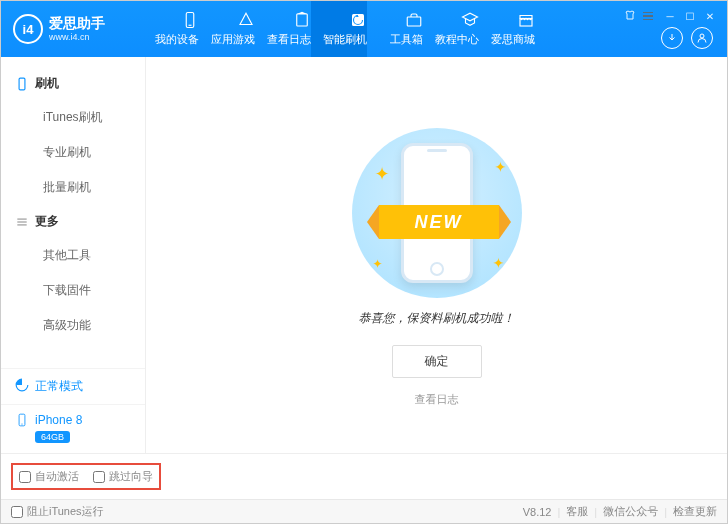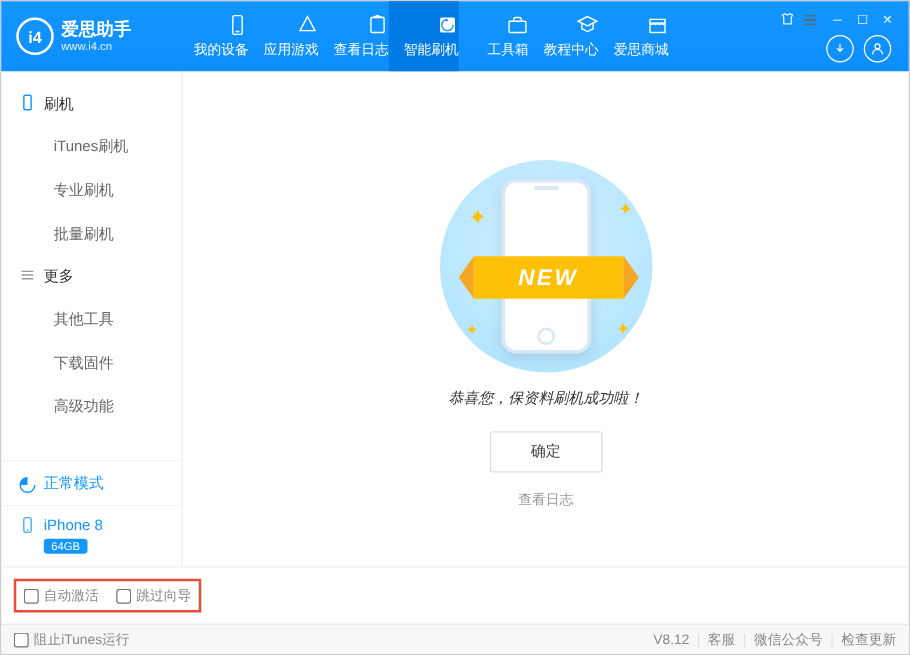--- a/index.html
+++ b/index.html
@@ -22,28 +22,28 @@
   .header-right { margin-left: auto; display: flex; flex-direction: column; align-items: flex-end; gap: 4px; padding-right: 4px;}
   .win-controls { display: flex; gap: 6px; align-items: center; font-size: 10px; }
   .win-controls span { cursor: pointer; opacity: 0.9; width: 14px; text-align: center;}
   .user-controls { display: flex; gap: 8px; align-items: center; padding-right: 4px;}
   .circle-btn { width: 22px; height: 22px; border: 1.5px solid #fff; border-radius: 50%; display: flex; align-items: center; justify-content: center; cursor: pointer; }
   .circle-btn svg { width: 12px; height: 12px; stroke: #fff; fill: none; stroke-width: 2; }
 
   
   .body { flex: 1; display: flex; min-height: 0;}
   .sidebar { width: 145px; border-right: 1px solid #eee; display: flex; flex-direction: column; padding-top: 10px;}
-  .group-header { display: flex; gap: 6px; padding: 8px 14px; font-size: 12px; color: #333; cursor: pointer; }
+  .group-header { display: flex; align-items: center; gap: 6px; padding: 8px 14px; font-size: 12px; color: #333; cursor: pointer; font-weight: bold; }
   .group-header svg { width: 14px; height: 14px; }
   .group-header.flash svg { stroke: #1296ff; }
   .group-items { padding-left: 16px; }
   .sb-item { display: block; padding: 9px 10px 9px 26px; font-size: 12px; color: #666; cursor: pointer; }
   .sb-item.active { color: #1296ff; }
   .sidebar-spacer { flex: 1; }
-  .mode-row { padding: 9px 14px; display: flex; align-items: flex-end; gap: 6px; border-top: 1px solid #f3f3f3; color: #1296ff; cursor: pointer; }
+  .mode-row { padding: 9px 14px; display: flex; align-items: flex-start; gap: 6px; border-top: 1px solid #f3f3f3; color: #1296ff; cursor: pointer; }
   .mode-row svg { width: 14px; height: 14px; fill: #1296ff; }
   .device-row { padding: 8px 14px 10px 14px; border-top: 1px solid #f3f3f3; }
   .device-name { display: flex; align-items: center; gap: 6px; color: #1296ff; font-size: 12px;}
   .device-name svg { width: 14px; height: 14px; stroke: #1296ff; fill:none; stroke-width:1.5;}
   .device-badge { margin-top: 4px; margin-left: 20px; display: inline-block; background: #1296ff; color: #fff; font-size: 9px; padding: 1px 6px; border-radius: 3px;}
 
   
   .main { flex: 1; display: flex; flex-direction: column; align-items: center; justify-content: center; position: relative;}
   .illustration { margin-top:20px; width: 200px; height: 180px; position: relative; }
   .illus-circle { width: 170px; height: 170px; border-radius: 50%; background: radial-gradient(circle at 50% 40%, #d4f0ff, #a9e1ff); position: absolute; left: 15px; top: 5px;}

